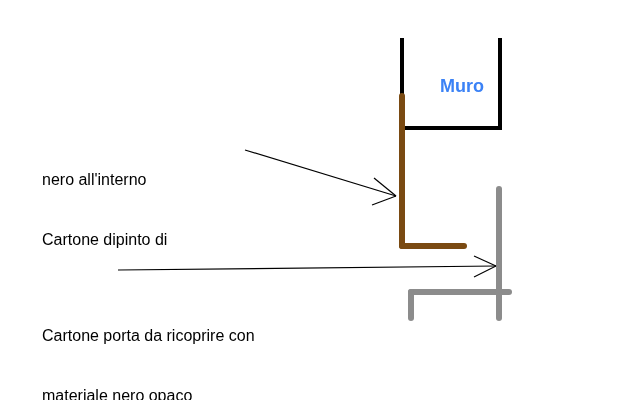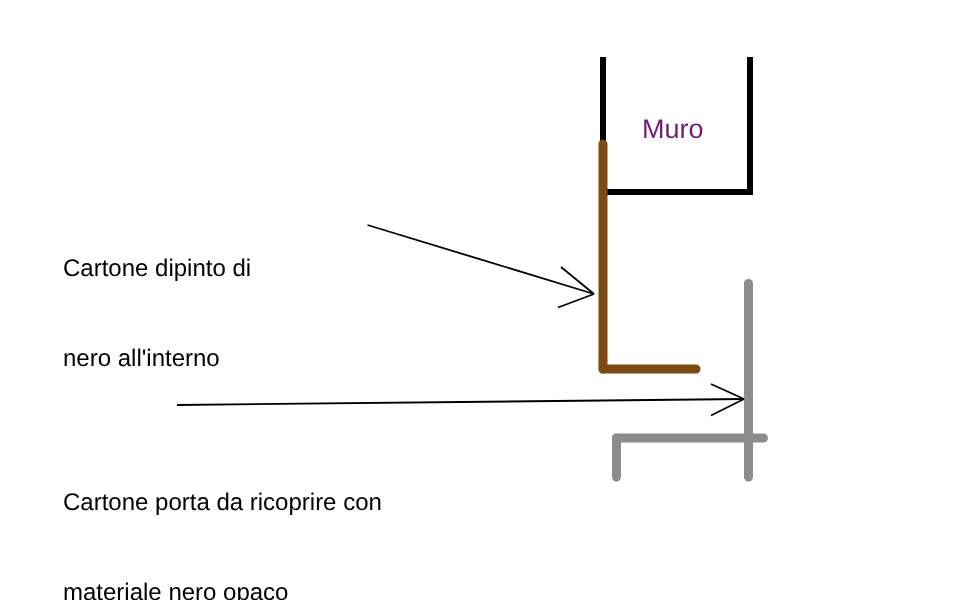--- a/index.html
+++ b/index.html
@@ -29,26 +29,27 @@
   #label-cartone {
     left: 42px;
     top: 130px;
   }
   #label-telaio {
     left: 42px;
     top: 286px;
   }
   #label-muro {
     position: absolute;
-    left: 428px;
+    left: 440px;
     top: 76px;
     font-family: "Liberation Sans", sans-serif;
     font-size: 18px;
-    color: #701a75;
+    color: #3b82f6;
     white-space: pre;
+    font-weight: bold;
   }
   #drawing {
     position: absolute;
     left: 0;
     top: 0;
     width: 640px;
     height: 400px;
   }
 </style>
 </head>
@@ -85,22 +86,22 @@
       <line x1="118" y1="270" x2="496" y2="266" stroke="#000000" stroke-width="1.2"></line>
       <line x1="496" y1="266" x2="474" y2="256" stroke="#000000" stroke-width="1.2"></line>
       <line x1="496" y1="266" x2="474" y2="277" stroke="#000000" stroke-width="1.2"></line>
     </g>
 
   </svg>
 
   <div id="label-muro">Muro</div>
 
   <div class="label" id="label-cartone">
+    <div>nero all'interno</div>
     <div>Cartone dipinto di</div>
-    <div>nero all'interno</div>
   </div>
 
   <div class="label" id="label-telaio">
     <div>Cartone porta da ricoprire con</div>
     <div>materiale nero opaco</div>
   </div>
 
 </div>
 
 </body></html>

